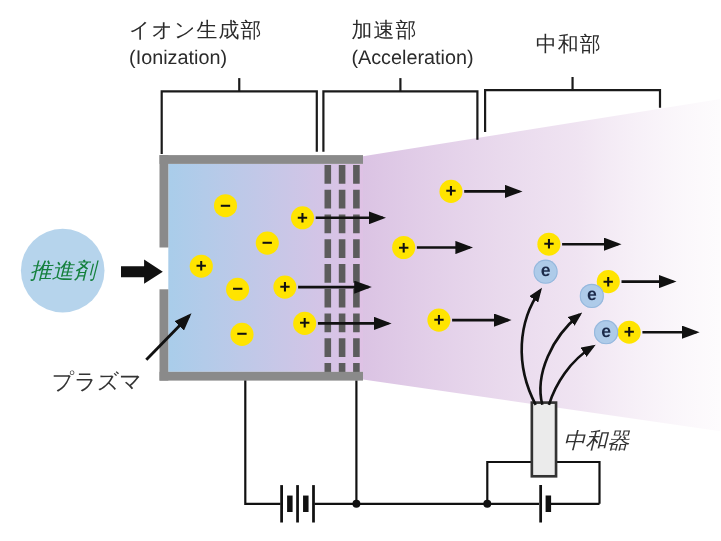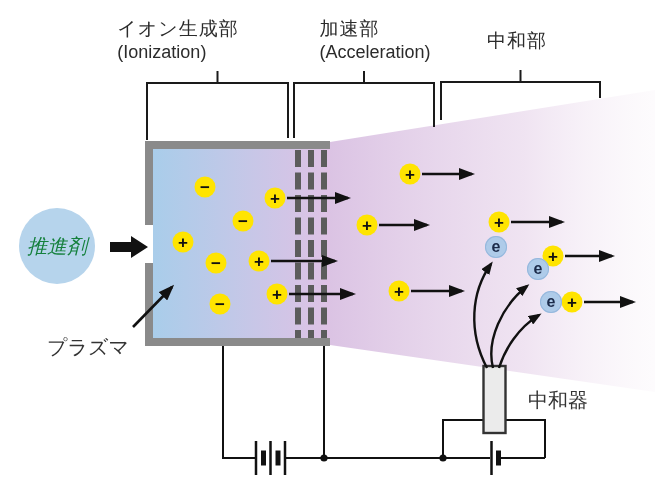--- a/index.html
+++ b/index.html
@@ -8,21 +8,21 @@
   .canvas svg{position:absolute;left:0;top:0;}
   .sec-label{position:absolute;transform:translateX(-50%);line-height:1.25;}
   .sec-label .jp{font-size:19px;letter-spacing:1px;white-space:nowrap;}
   .sec-label .en{font-size:18px;white-space:nowrap;}
   #sec1{left:178px;top:17px;}
   #sec2{left:375px;top:17px;}
   #sec3{left:517px;top:29px;}
   .jp-label{position:absolute;font-size:20px;white-space:nowrap;color:#333;}
   #propellant-label{left:57px;top:246px;transform:translate(-50%,-50%);color:#15803d;font-style:italic;}
   #plasma-label{left:88px;top:331px;transform:translate(-50%,-50%);margin-top:16px;}
-  #neutralizer-label{left:528px;top:387px;}
+  #neutralizer-label{left:512px;top:387px;font-style:italic;}
   .particle{position:absolute;border-radius:50%;display:flex;align-items:center;justify-content:center;
             transform:translate(-50%,-50%);font-weight:bold;line-height:1;}
   .particle.plus,.particle.minus{width:21px;height:21px;background:#ffe400;color:#111;font-size:17px;}
   .particle.electron{width:22px;height:22px;background:#aecbe9;color:#1c2b4a;font-size:16px;
             box-shadow:inset 0 0 0 1px #96b8dd;}
 </style>
 </head>
 <body>
 
 <div class="canvas">

